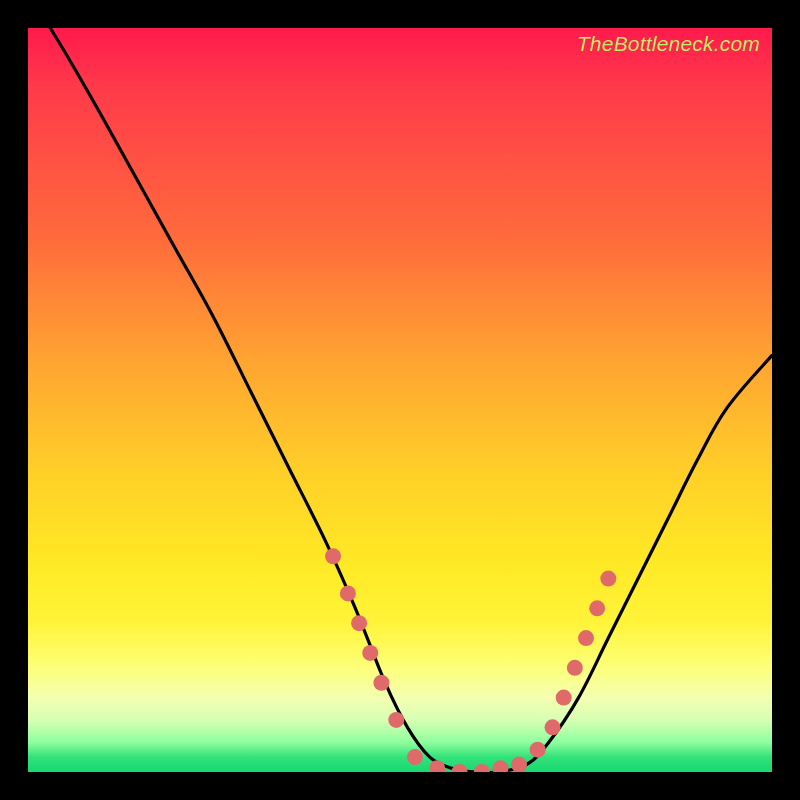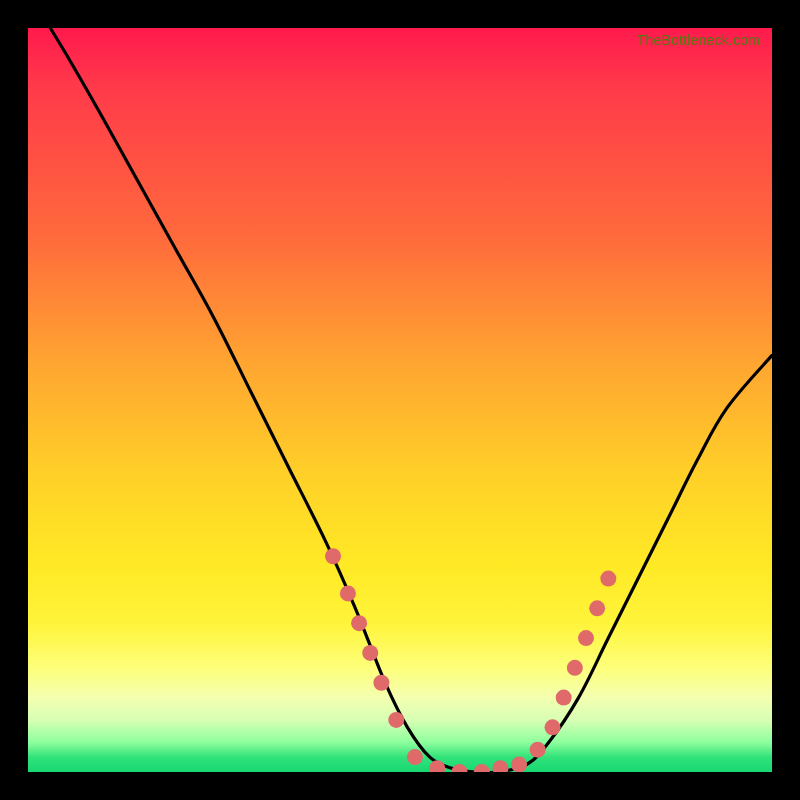--- a/index.html
+++ b/index.html
@@ -48,26 +48,27 @@
       #d7ffb4 93%,
       #8eff9e 96%,
       #32e27a 98%,
       #17d872 100%
     );
   }
   .watermark {
     position: absolute;
     top: 4px;
     right: 12px;
-    color: #4d7c0f;
-    font-size: 14px;
+    color: #bef264;
+    font-size: 21px;
     font-weight: 500;
     letter-spacing: 0.2px;
     user-select: none;
     pointer-events: none;
+    font-style: italic;
   }
   svg.curve, svg.dots {
     position: absolute;
     left: 0;
     top: 0;
     width: 100%;
     height: 100%;
   }
 </style>
 </head>

